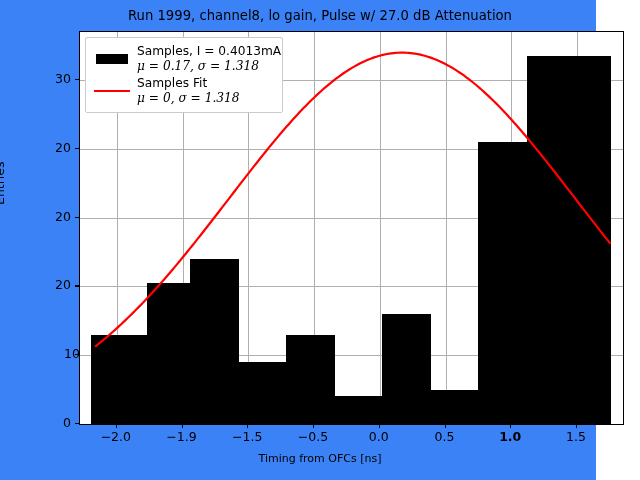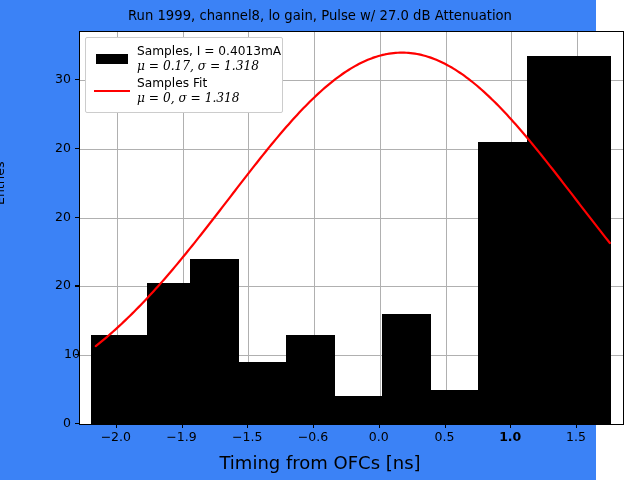--- a/index.html
+++ b/index.html
@@ -108,21 +108,21 @@
     transform-origin: left top;
     white-space: nowrap;
     color: #000000;
   }
   #xlabel {
     position: absolute;
     left: 0;
     top: 452px;
     width: 640px;
     text-align: center;
-    font-size: 18px;
+    font-size: 11px;
     color: #000000;
   }
 
   
   #legend {
     position: absolute;
     left: 85px;
     top: 37px;
     width: 198px;
     background: #ffffff;
@@ -235,21 +235,21 @@
       <div class="ytick-label" style="top: 71.1404px; left: 9px; width: 62px;">30</div>
       <div class="ytick-mark" style="top: 79.1404px; left: 75px;"></div>
     </div>
   <div id="xticks">
       <div class="xtick-label" style="left: 80.8136px; top: 429px;">−2.0</div>
       <div class="xtick-mark" style="left: 115.814px; top: 424px;"></div>
       <div class="xtick-label" style="left: 146.552px; top: 429px;">−1.9</div>
       <div class="xtick-mark" style="left: 181.552px; top: 424px;"></div>
       <div class="xtick-label" style="left: 212.291px; top: 429px;">−1.5</div>
       <div class="xtick-mark" style="left: 247.291px; top: 424px;"></div>
-      <div class="xtick-label" style="left: 278.029px; top: 429px;">−0.6</div>
+      <div class="xtick-label" style="left: 278.029px; top: 429px;">−0.5</div>
       <div class="xtick-mark" style="left: 313.029px; top: 424px;"></div>
       <div class="xtick-label" style="left: 343.768px; top: 429px;">0.0</div>
       <div class="xtick-mark" style="left: 378.768px; top: 424px;"></div>
       <div class="xtick-label" style="left: 409.506px; top: 429px;">0.5</div>
       <div class="xtick-mark" style="left: 444.506px; top: 424px;"></div>
       <div class="xtick-label" style="left: 475.245px; top: 429px; font-weight: bold;">1.0</div>
       <div class="xtick-mark" style="left: 510.245px; top: 424px;"></div>
       <div class="xtick-label" style="left: 540.983px; top: 429px;">1.5</div>
       <div class="xtick-mark" style="left: 575.983px; top: 424px;"></div>
     </div>

